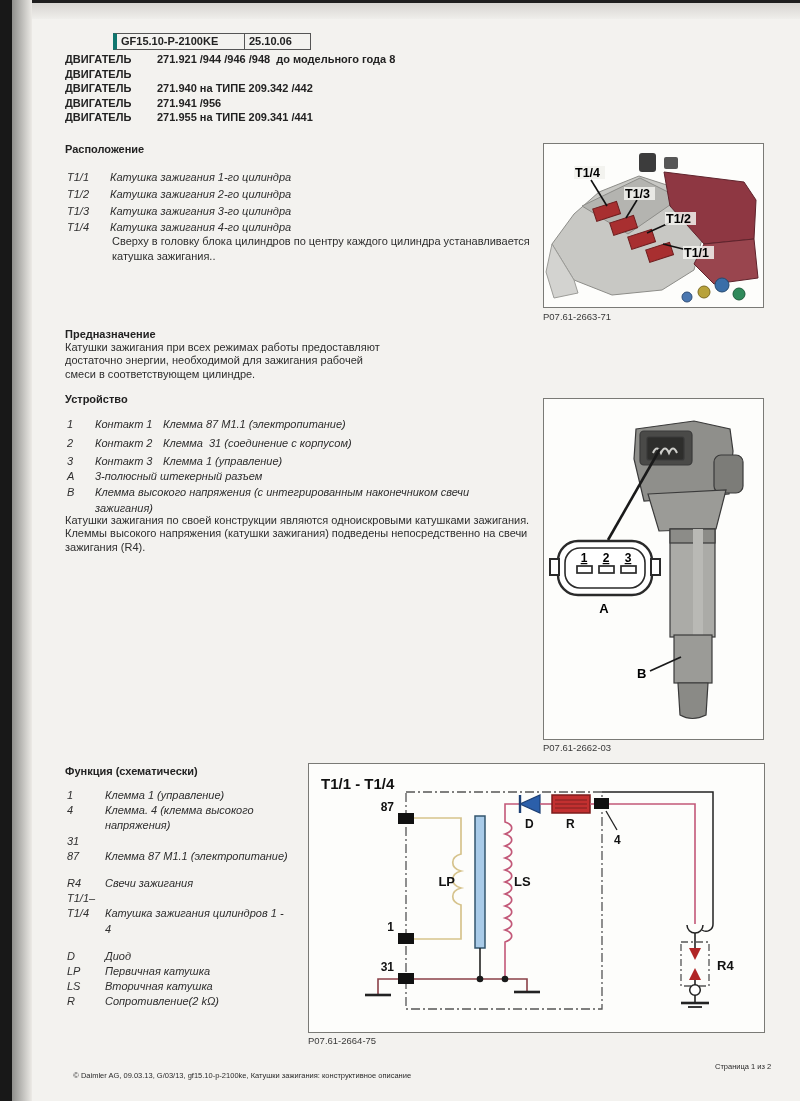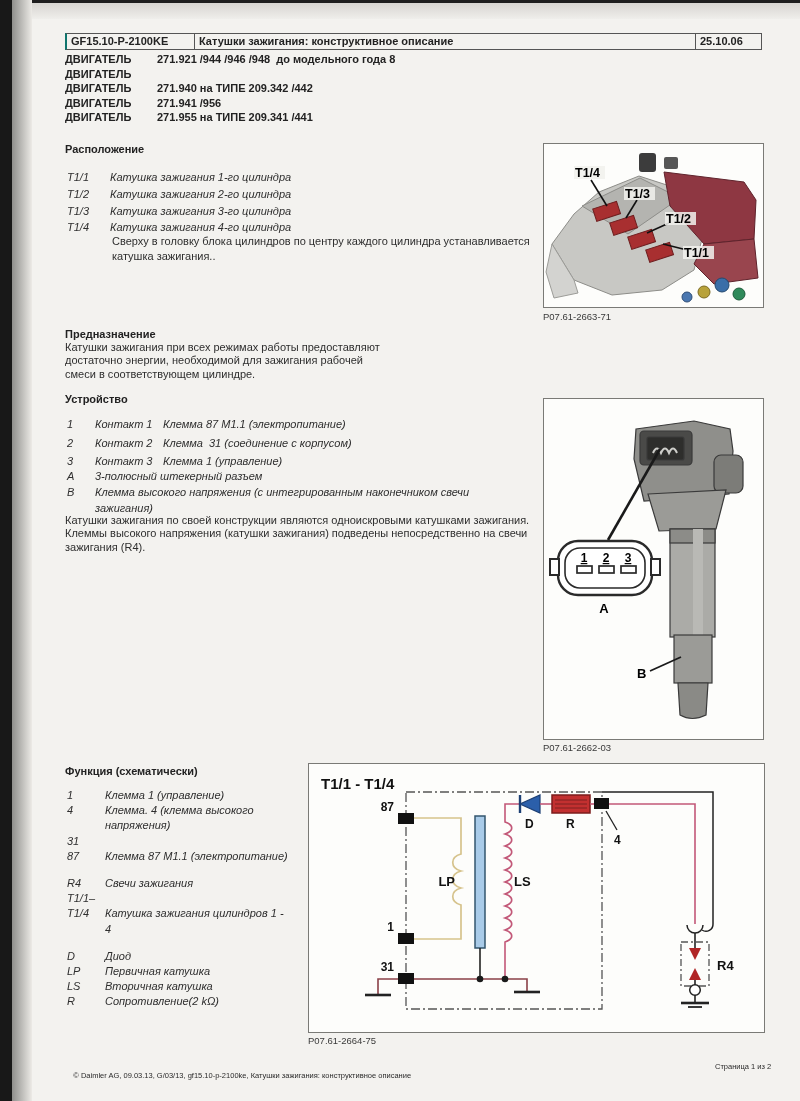--- a/index.html
+++ b/index.html
@@ -9,21 +9,21 @@
     font-family:"Liberation Sans",sans-serif;
     color:#2e2e2e;
   }
   .scan-top{position:absolute;left:0;top:0;width:800px;height:3px;background:#1e1e1e;}
   .scan-top-band{position:absolute;left:0;top:3px;width:800px;height:16px;background:linear-gradient(to bottom,#d7d5d1,#efeeeb);}
   .scan-left{position:absolute;left:0;top:0;width:12px;height:1101px;background:#181818;}
   .scan-left-grad{position:absolute;left:12px;top:0;width:20px;height:1101px;background:linear-gradient(to right,#8f8f8c,#eceae6);}
 
   .header-table{position:absolute;left:65px;top:33px;display:flex;font-size:11px;font-weight:bold;color:#222;}
   .header-cell{border:1px solid #555;border-left:none;padding:1px 4px 2px 4px;background:transparent;}
-  .header-cell.first{border-left:2px solid #0f766e;width:119px;}
+  .header-cell.first{border-left:4px solid #0f766e;width:119px;margin-left:48px;}
   .header-cell.mid{width:492px;}
   .header-cell.last{width:57px;}
 
   .engine-list{position:absolute;left:65px;top:52px;font-size:11px;font-weight:bold;line-height:14.6px;color:#222;}
   .engine-row{display:flex;}
   .engine-label{width:92px;}
   .engine-value{white-space:pre;}
 
   .section-heading{position:absolute;left:65px;font-size:11px;font-weight:bold;color:#222;}
   .h-loc{top:143px;}
@@ -74,21 +74,20 @@
 </head>
 <body>
 
 <div class="scan-top-band"></div>
 <div class="scan-top"></div>
 <div class="scan-left-grad"></div>
 <div class="scan-left"></div>
 
 <div class="header-table">
   <div class="header-cell first">GF15.10-P-2100KE</div>
-  <div class="header-cell mid">Катушки зажигания: конструктивное описание</div>
   <div class="header-cell last">25.10.06</div>
 </div>
 
 <div class="engine-list">
   <div class="engine-row">
       <span class="engine-label">ДВИГАТЕЛЬ</span>
       <span class="engine-value">271.921 /944 /946 /948  до модельного года 8</span>
     </div>
   <div class="engine-row">
       <span class="engine-label">ДВИГАТЕЛЬ</span>

